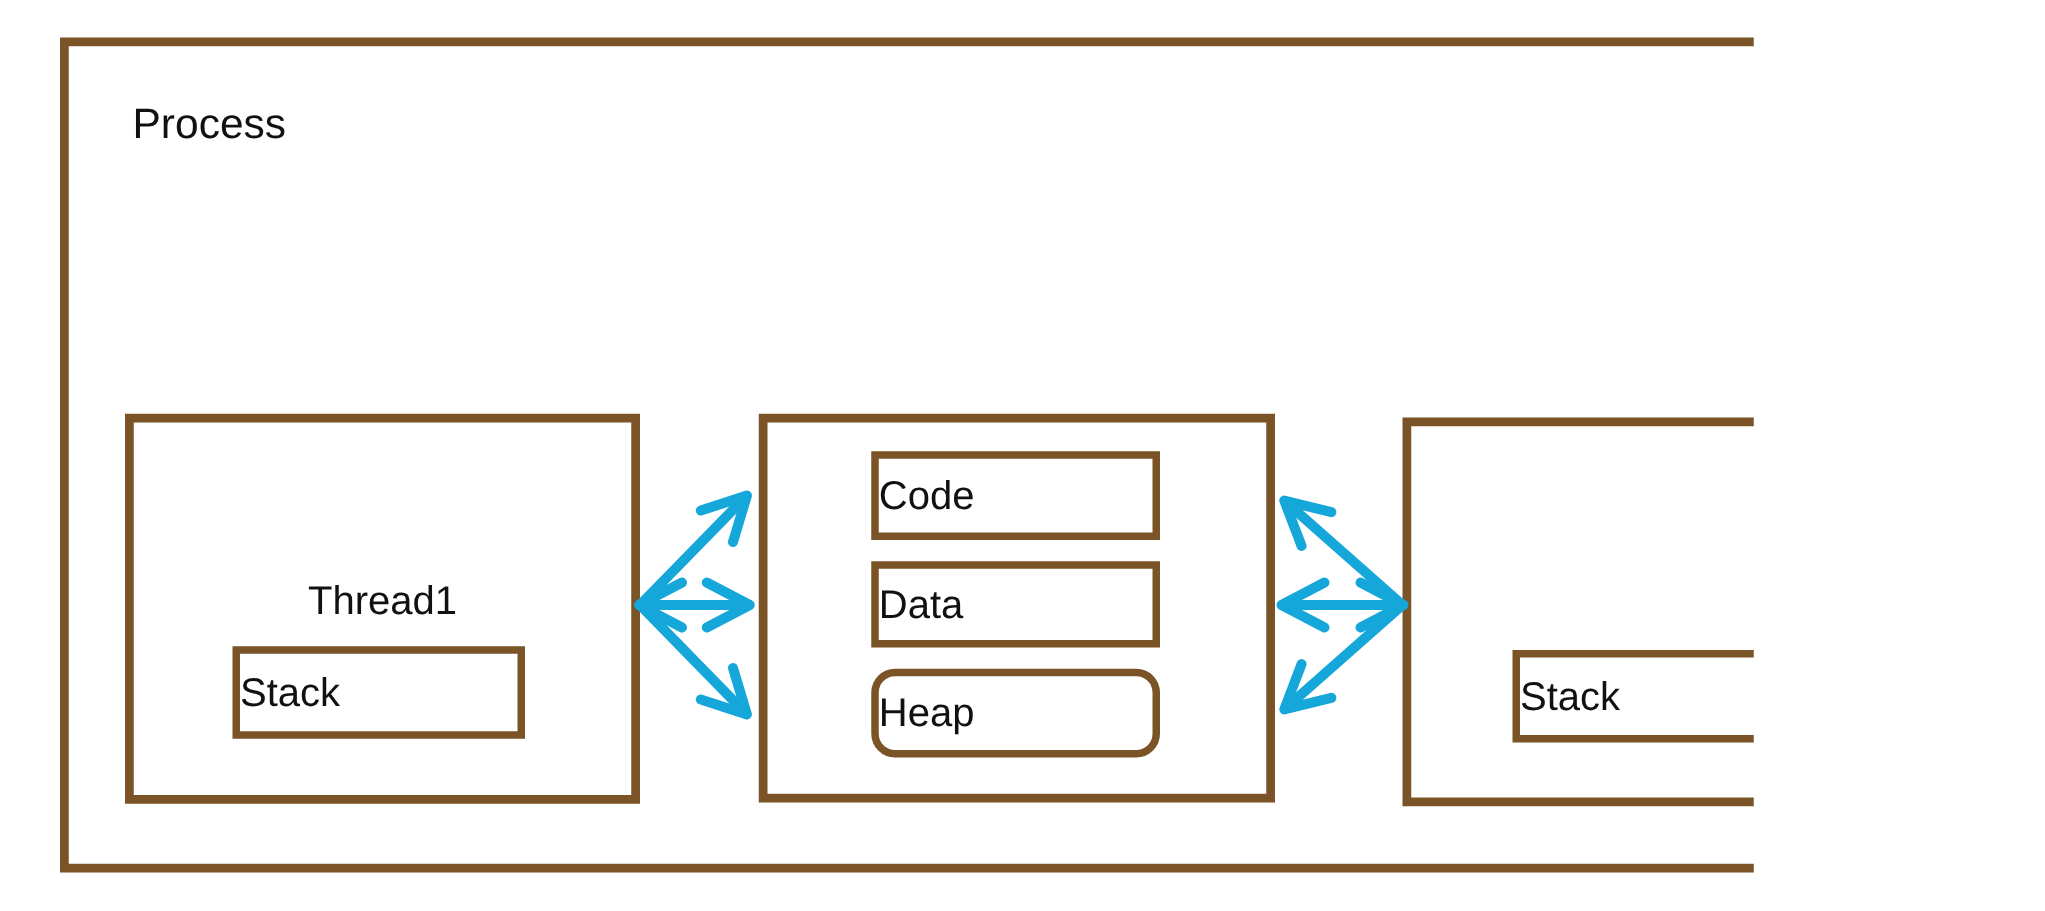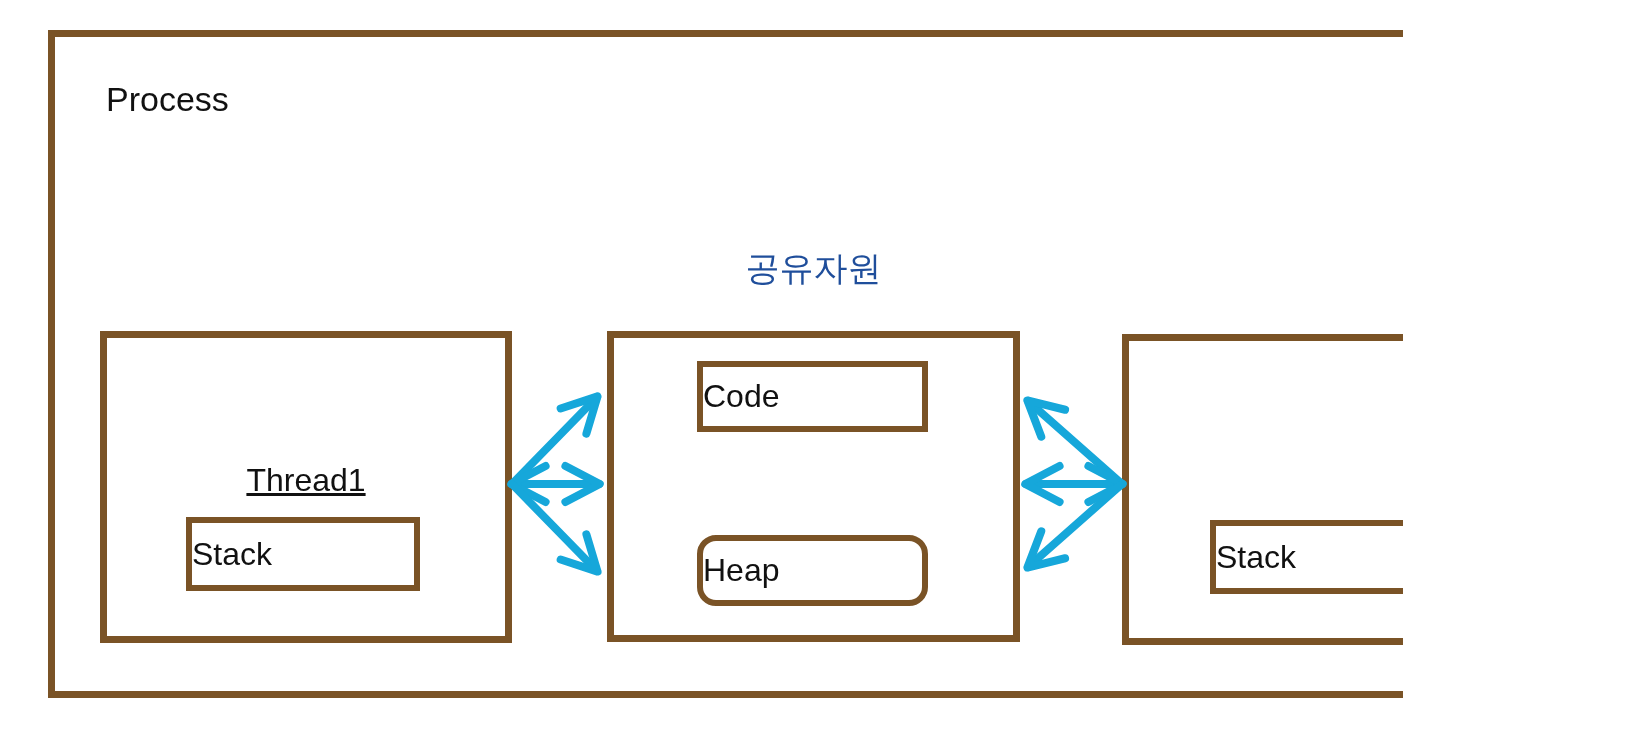--- a/index.html
+++ b/index.html
@@ -38,21 +38,21 @@
   }
   .process-label{left:106px;top:80px;font-size:34px;}
   .thread-label{font-size:32px;text-align:center;}
   .shared-label{
     left:607px;top:246px;width:413px;
     text-align:center;font-size:34px;
     color:var(--shared-label-text);
   }
   #process-box{left:48px;top:30px;width:1537px;height:668px;}
   #thread1-box{left:100px;top:331px;width:412px;height:312px;}
-  #thread1-label{left:100px;top:462px;width:412px;text-decoration:underline;}
+  #thread1-label{left:100px;top:462px;width:412px;}
   #stack1-box{left:186px;top:517px;width:234px;height:74px;}
   #shared-box{left:607px;top:331px;width:413px;height:311px;}
   #code-box{left:697px;top:361px;width:231px;height:71px;}
   #data-box{left:697px;top:449px;width:231px;height:69px;}
   #heap-box{left:697px;top:535px;width:231px;height:71px;border-radius:19px;}
   #thread2-box{left:1122px;top:334px;width:410px;height:311px;}
   #thread2-label{left:1122px;top:465px;width:410px;}
   #stack2-box{left:1210px;top:520px;width:230px;height:74px;}
   svg.arrows{
     position:absolute;left:0;top:0;width:1636px;height:729px;
@@ -79,24 +79,26 @@
 
   <div class="box" id="process-box"></div>
   <div class="label process-label">Process</div>
 
   <div class="box" id="thread1-box"></div>
   <div class="label thread-label" id="thread1-label">Thread1</div>
   <div class="innerbox" id="stack1-box">
     <span>Stack</span>
   </div>
 
-  <div class="label shared-label">공유자원</div>
   <div class="box" id="shared-box"></div>
   <div class="innerbox" id="code-box">
     <span>Code</span>
+  </div>
+  <div class="innerbox" id="data-box">
+    <span>Data</span>
   </div>
   <div class="innerbox" id="heap-box">
     <span>Heap</span>
   </div>
 
   <div class="box" id="thread2-box"></div>
   <div class="innerbox" id="stack2-box">
     <span>Stack</span>
   </div>
 

